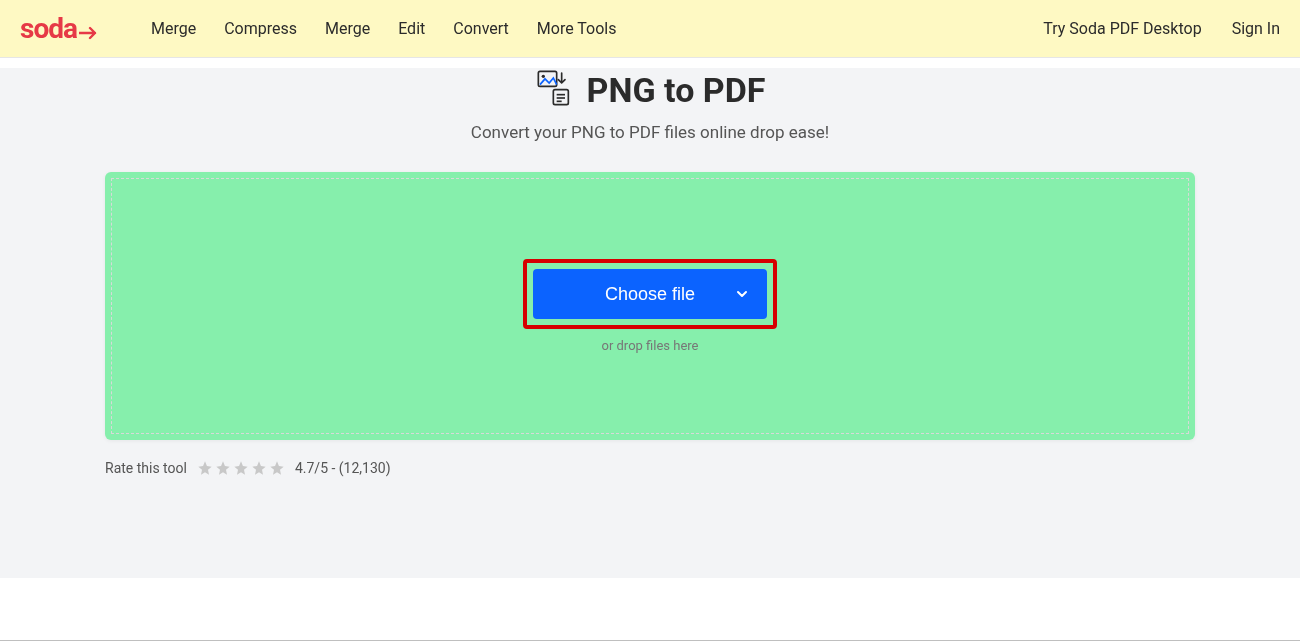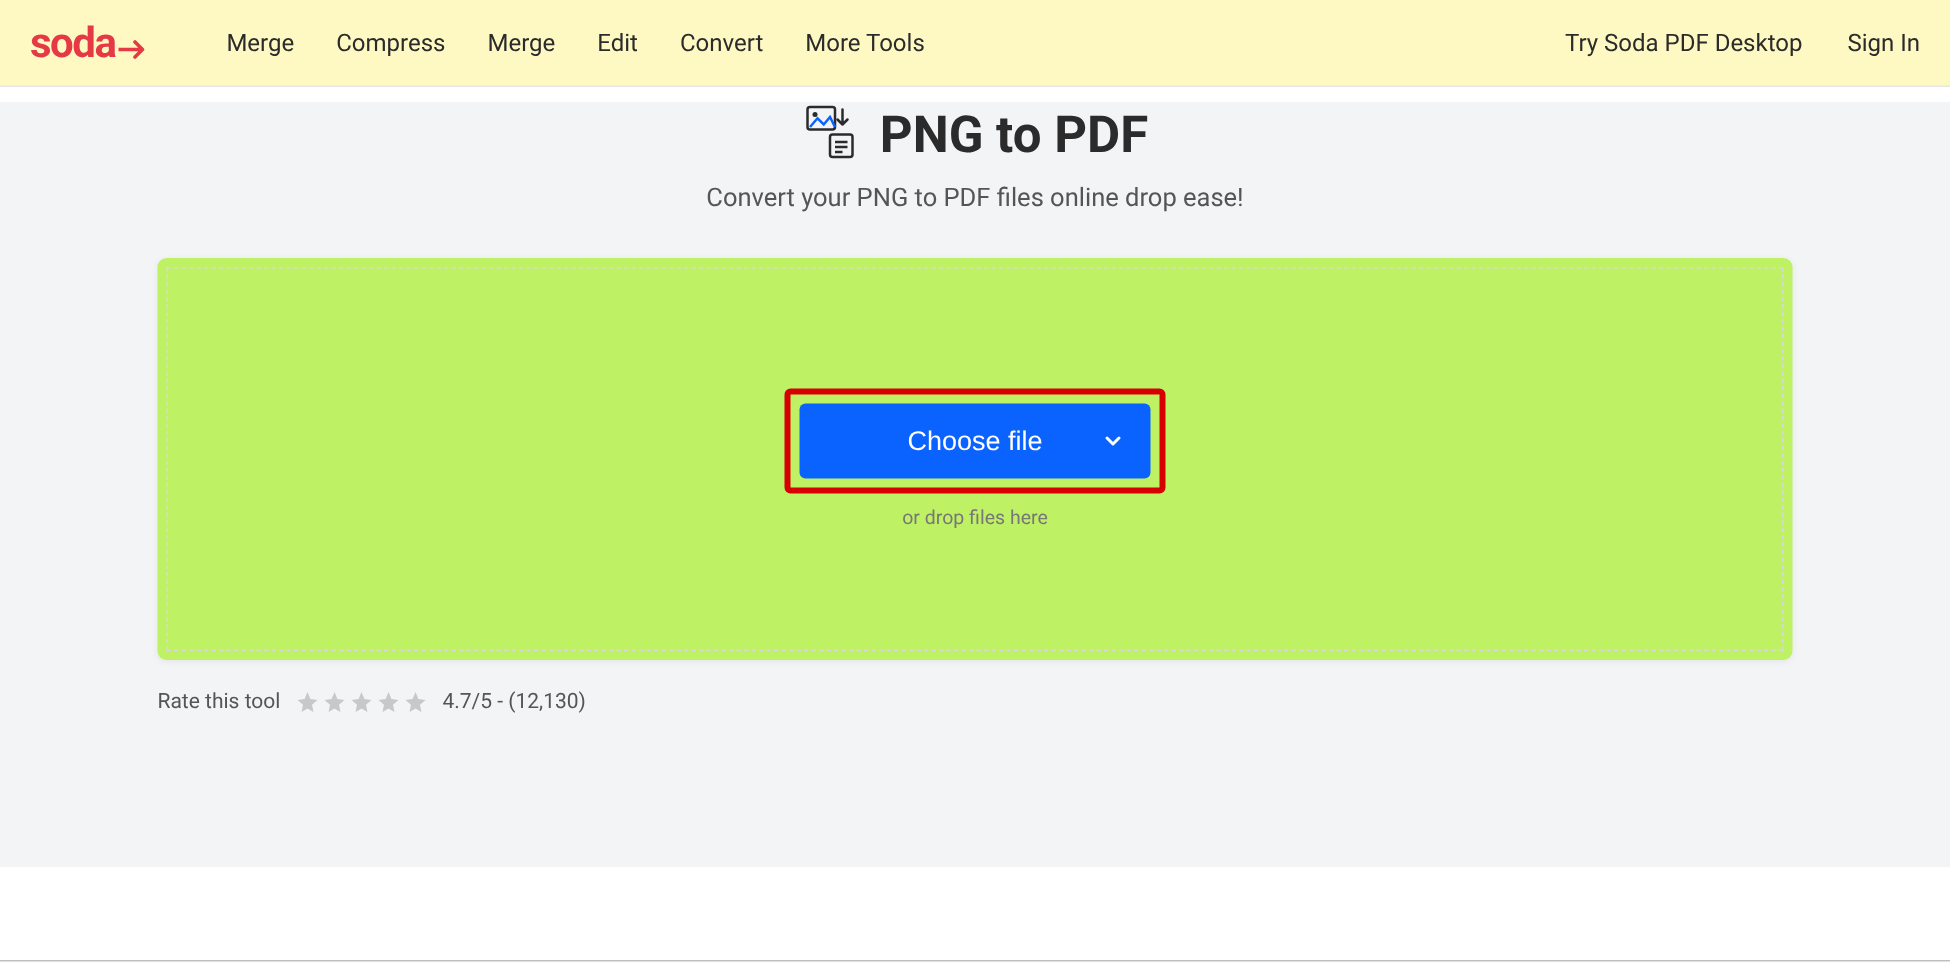--- a/index.html
+++ b/index.html
@@ -97,21 +97,21 @@
   }
   .subtitle {
     text-align:center;
     color:#555;
     font-size:17px;
     margin-top:10px;
   }
   .drop-card {
     width: 1090px;
     margin: 30px auto 0 auto;
-    background:#bef264;
+    background:#86efac;
     border-radius:6px;
     box-shadow: 0 1px 4px rgba(0,0,0,0.06);
     padding:6px;
   }
   .drop-inner {
     border:1px dashed #d8d8d8;
     height: 256px;
     display:flex;
     flex-direction:column;
     align-items:center;

